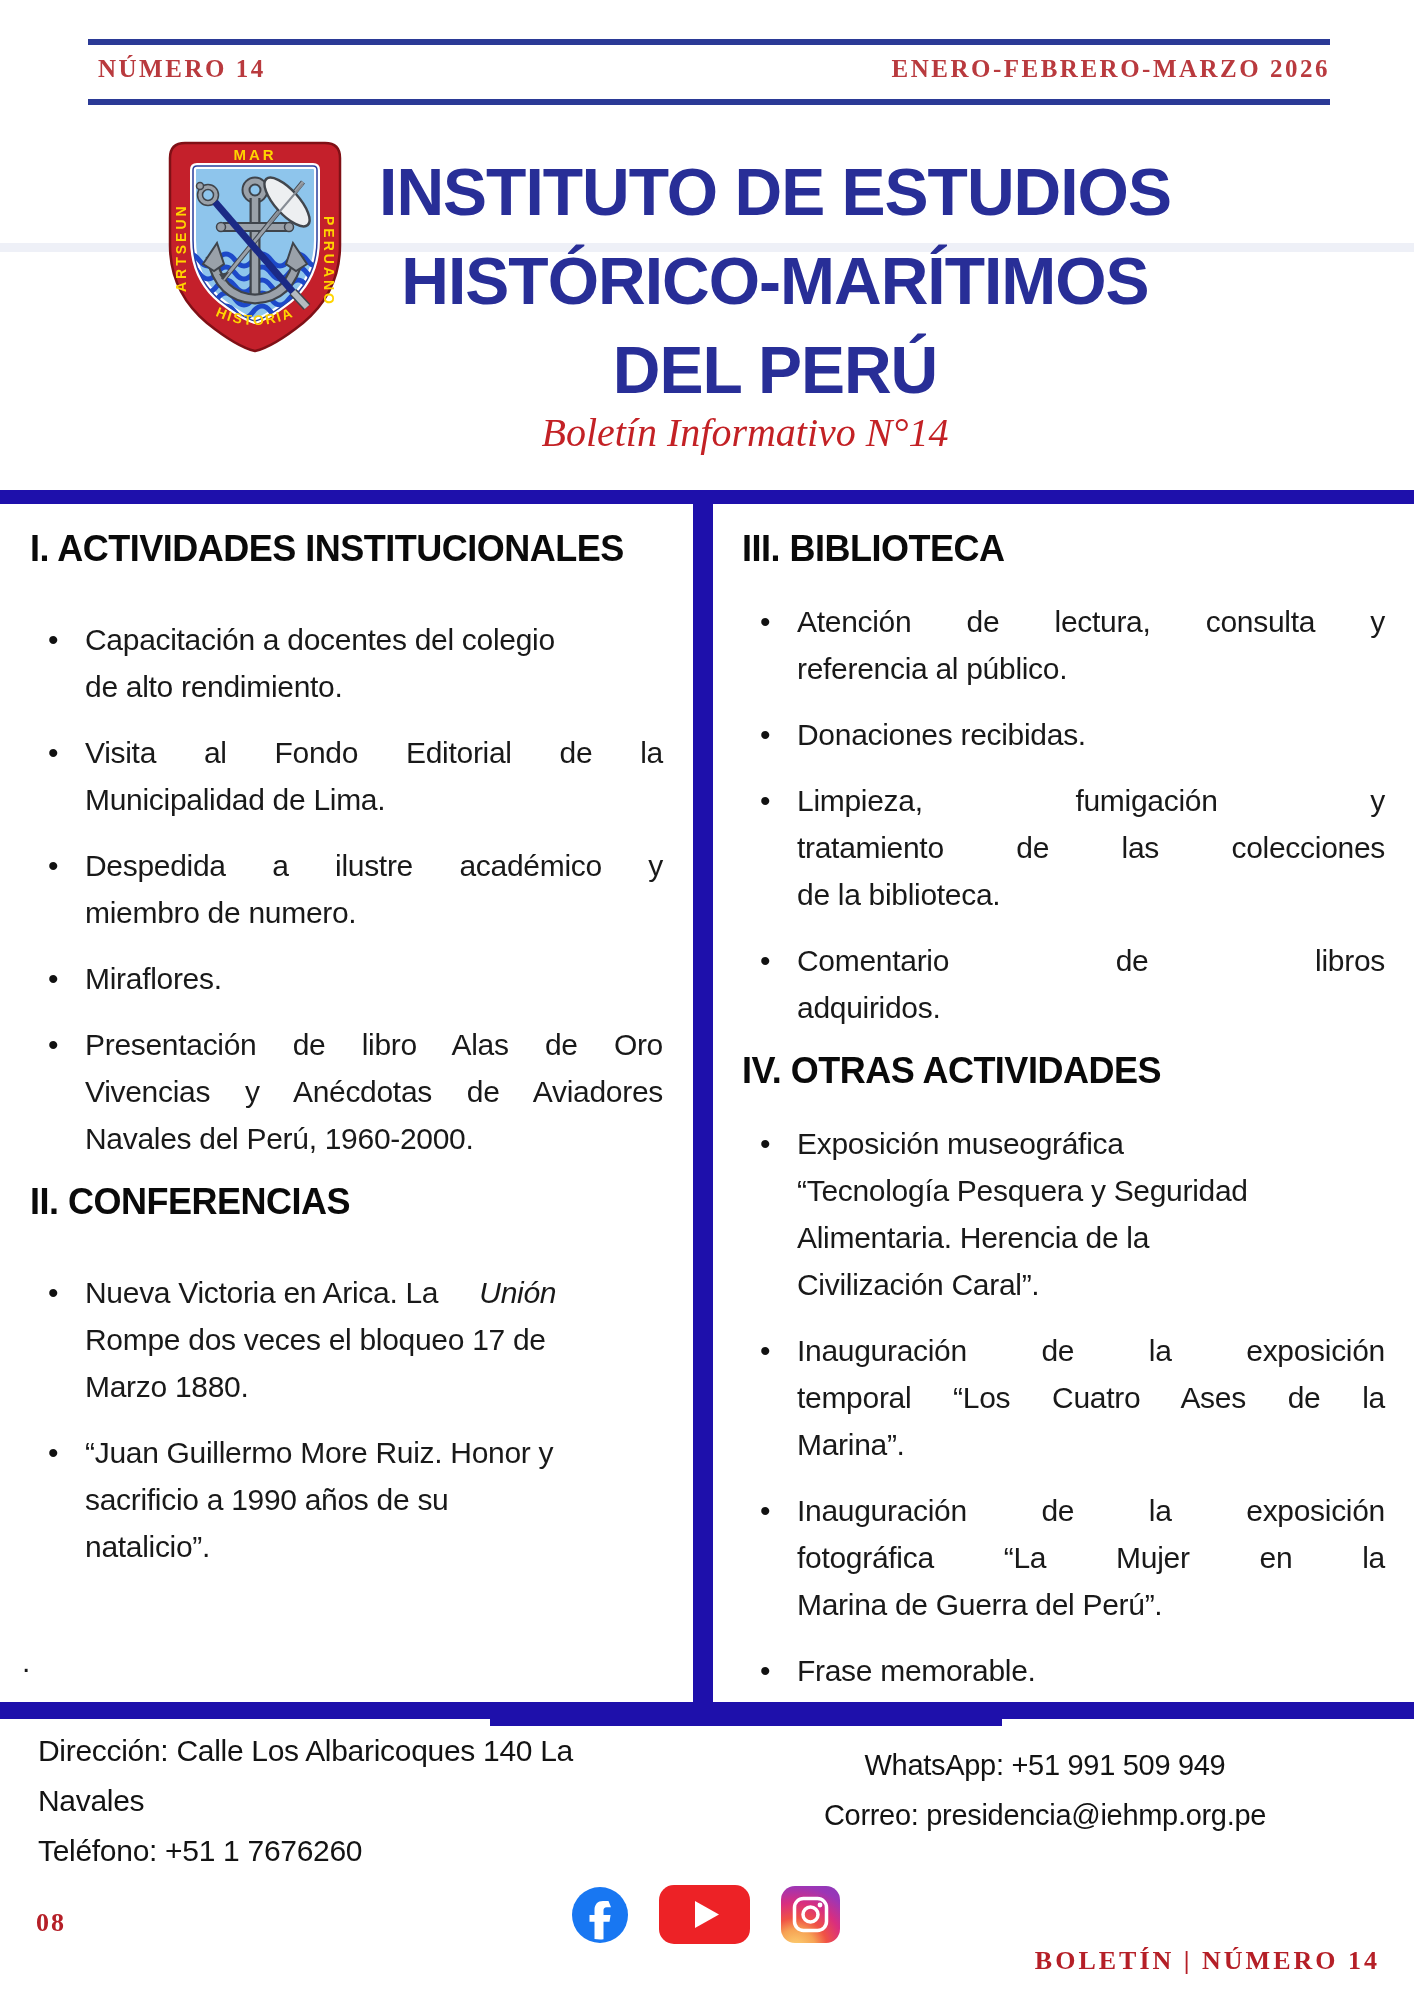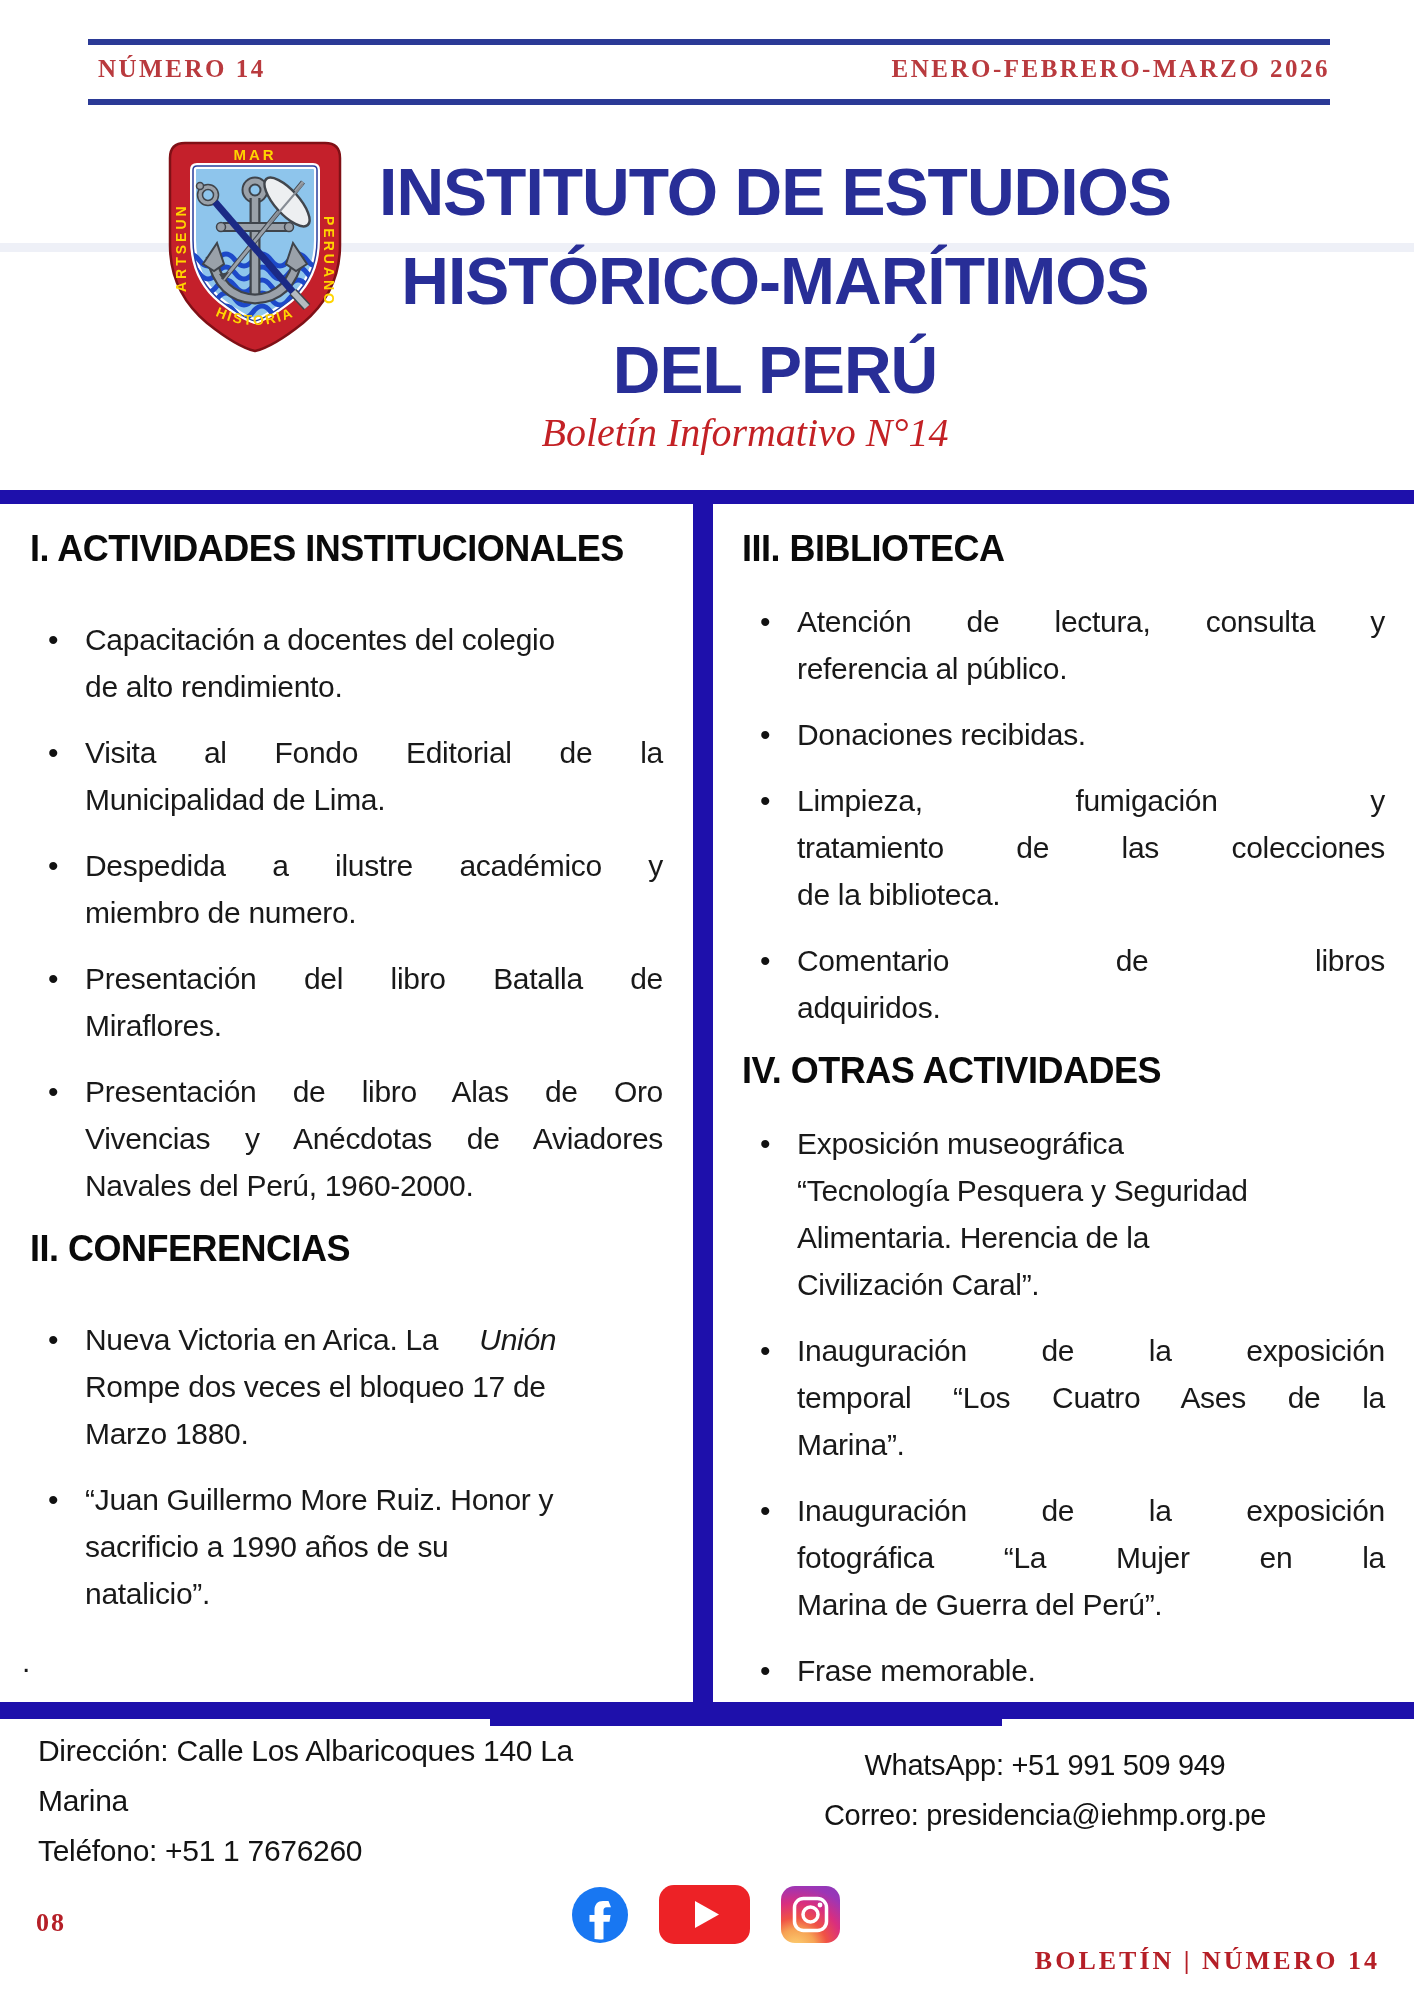--- a/index.html
+++ b/index.html
@@ -186,21 +186,20 @@
     <div class="bullet">
       <div class="marker">•</div>
       <div class="blines">
         <div class="bline just">Despedida a ilustre académico y</div>
         <div class="bline">miembro de numero.</div>
       </div>
     </div>
     <div class="bullet">
       <div class="marker">•</div>
       <div class="blines">
-        <div class="bline just">Presentación del libro Batalla de</div>
         <div class="bline">Miraflores.</div>
       </div>
     </div>
     <div class="bullet">
       <div class="marker">•</div>
       <div class="blines">
         <div class="bline just">Presentación de libro Alas de Oro</div>
         <div class="bline just">Vivencias y Anécdotas de Aviadores</div>
         <div class="bline">Navales del Perú, 1960-2000.</div>
       </div>
@@ -286,21 +285,21 @@
       </div>
     </div>
   </div>
 <div class="stray-dot">.</div>
 
 <div class="bar-bottom"></div>
 <div class="bar-mid"></div>
 
 <div class="addr">
   <div>Dirección: Calle Los Albaricoques 140 La</div>
-  <div>Marina</div>
+  <div>Navales</div>
   <div>Teléfono: +51 1 7676260</div>
 </div>
 
 <div class="contact">
   <div>WhatsApp: +51 991 509 949</div>
   <div>Correo: presidencia@iehmp.org.pe</div>
 </div>
 
 <div class="socials">
   <span class="social">

